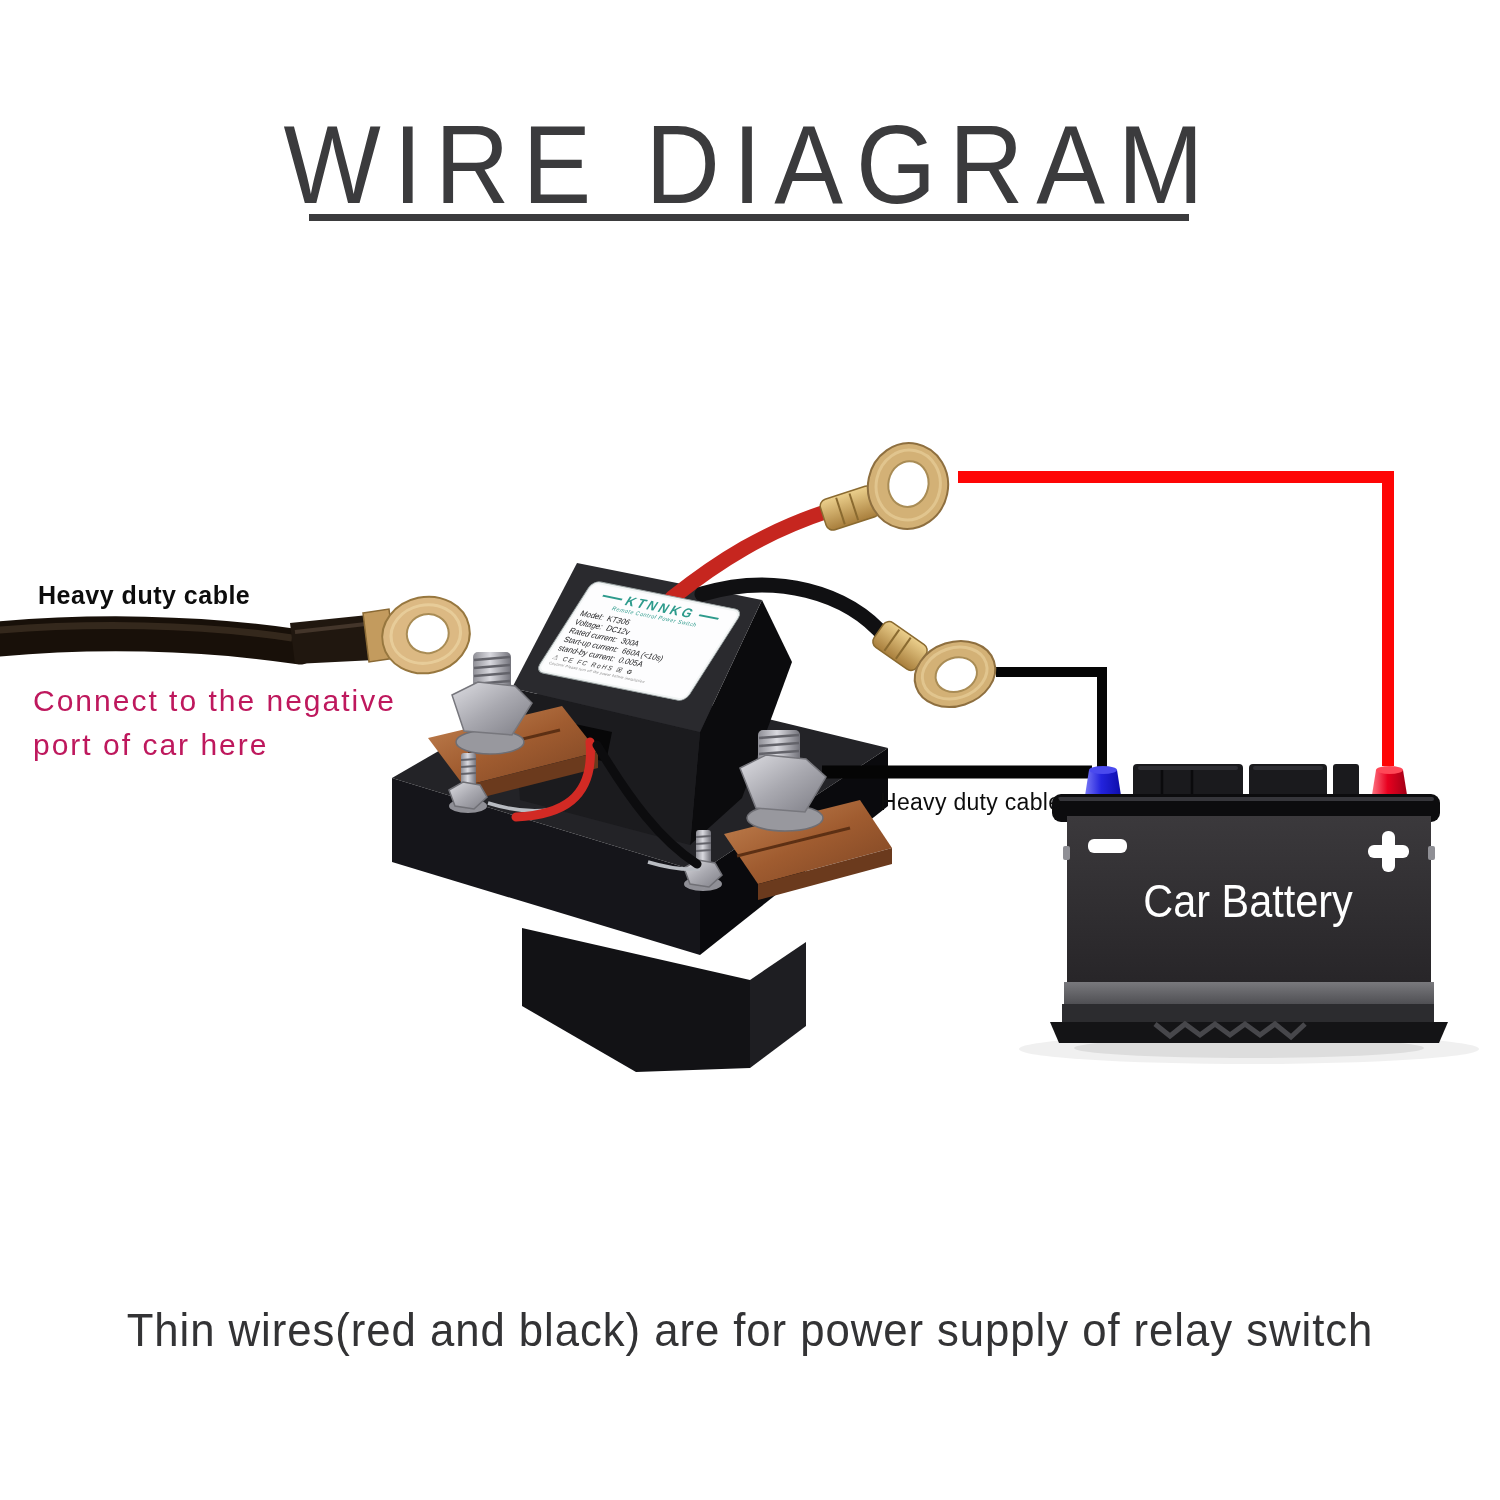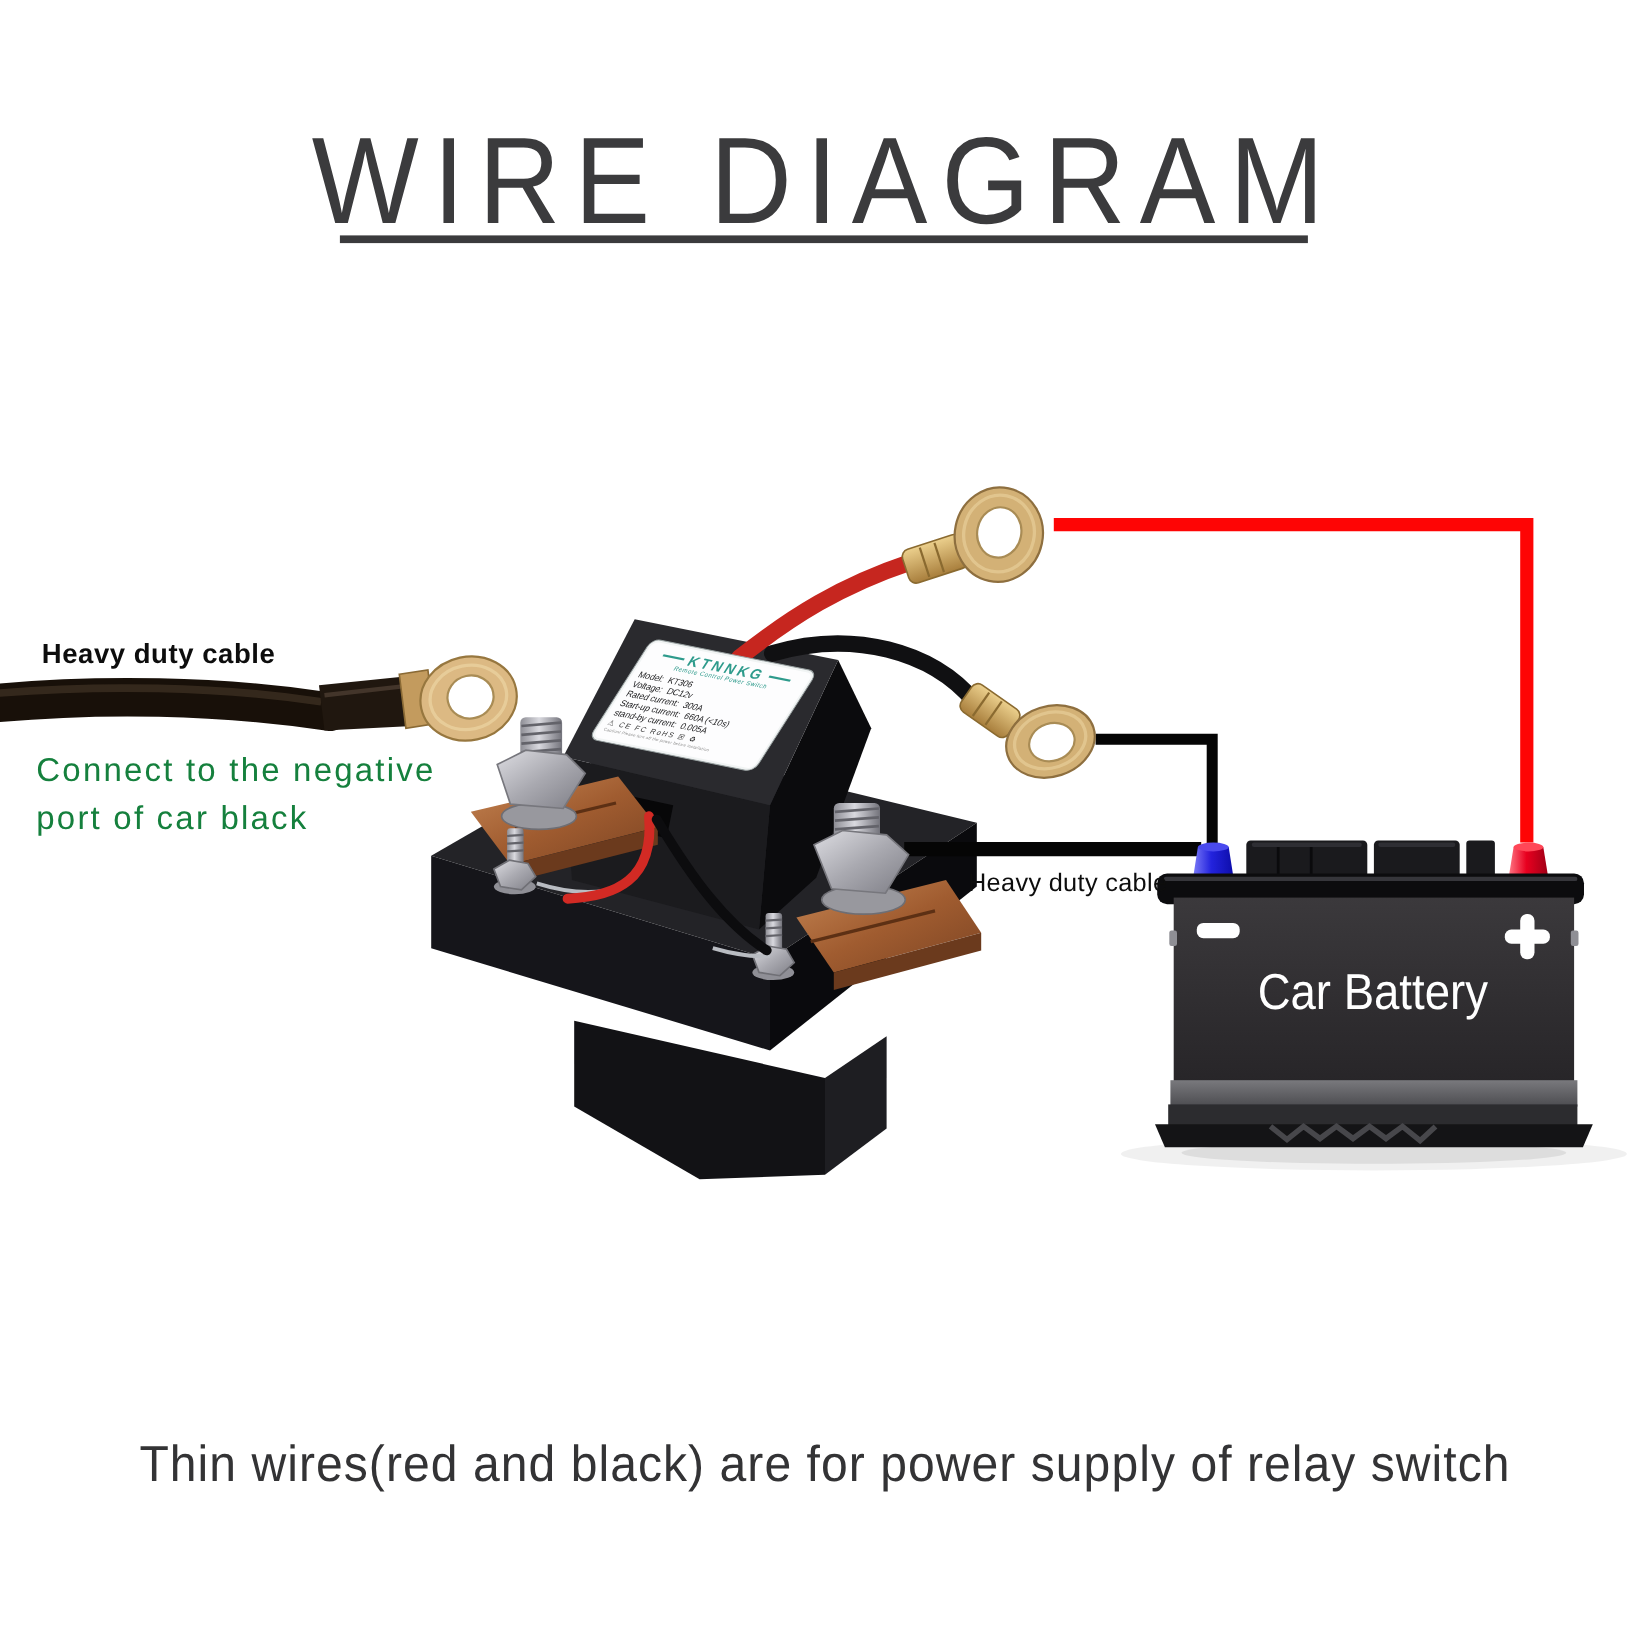--- a/index.html
+++ b/index.html
@@ -7,21 +7,21 @@
           font-family:"Liberation Sans","DejaVu Sans",sans-serif;}
   #scene{position:absolute;left:0;top:0;z-index:0;}
 
   .title{position:absolute;left:0;top:100px;width:1500px;text-align:center;
          font-size:112px;font-weight:100;letter-spacing:14px;color:#3b3b3d;
          transform:scaleX(0.92);transform-origin:50% 50%;white-space:nowrap;z-index:2;}
   .title-underline{position:absolute;left:309px;top:214px;width:880px;height:7px;background:#3b3b3d;z-index:2;}
 
   .lbl-heavy-left{position:absolute;left:38px;top:581px;font-size:25px;font-weight:700;
                   letter-spacing:0.5px;color:#0d0d0d;z-index:2;}
-  .note{position:absolute;left:33px;top:679px;font-size:30px;font-weight:400;color:#15803d;
+  .note{position:absolute;left:33px;top:679px;font-size:30px;font-weight:400;color:#be185d;
         letter-spacing:2px;line-height:44px;z-index:2;}
   .lbl-heavy-mid{position:absolute;left:880px;top:789px;font-size:23px;font-weight:500;
                  letter-spacing:0.3px;color:#0d0d0d;z-index:2;}
   .battery-name{position:absolute;left:1082px;top:874px;width:332px;text-align:center;
                 font-size:46px;font-weight:400;color:#ffffff;letter-spacing:0px;
                 transform:scaleX(0.9);transform-origin:50% 50%;z-index:2;}
   .footer{position:absolute;left:0;top:1303px;width:1500px;text-align:center;
           font-size:46px;font-weight:100;letter-spacing:1px;color:#333335;
           transform:scaleX(0.95);transform-origin:50% 50%;white-space:nowrap;z-index:2;}
 
@@ -293,19 +293,19 @@
     <div class="certs">⚠ CE FC RoHS ☒ ♻</div>
     <div class="caution">Caution! Please turn off the power before installation</div>
   </div>
 
   <div class="title">WIRE DIAGRAM</div>
   <div class="title-underline"></div>
 
   <div class="lbl-heavy-left">Heavy duty cable</div>
   <div class="note">
     <div>Connect to the negative</div>
-    <div>port of car black</div>
+    <div>port of car here</div>
   </div>
   <div class="lbl-heavy-mid">Heavy duty cable</div>
   <div class="battery-name">Car Battery</div>
   <div class="footer">Thin wires(red and black) are for power supply of  relay switch</div>
 
 </div>
 
 </body></html>

